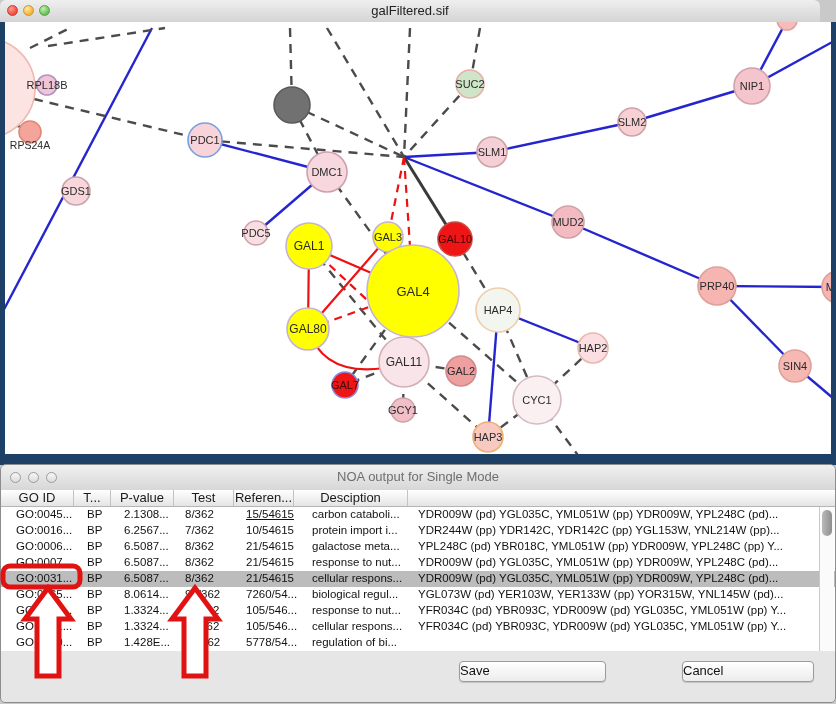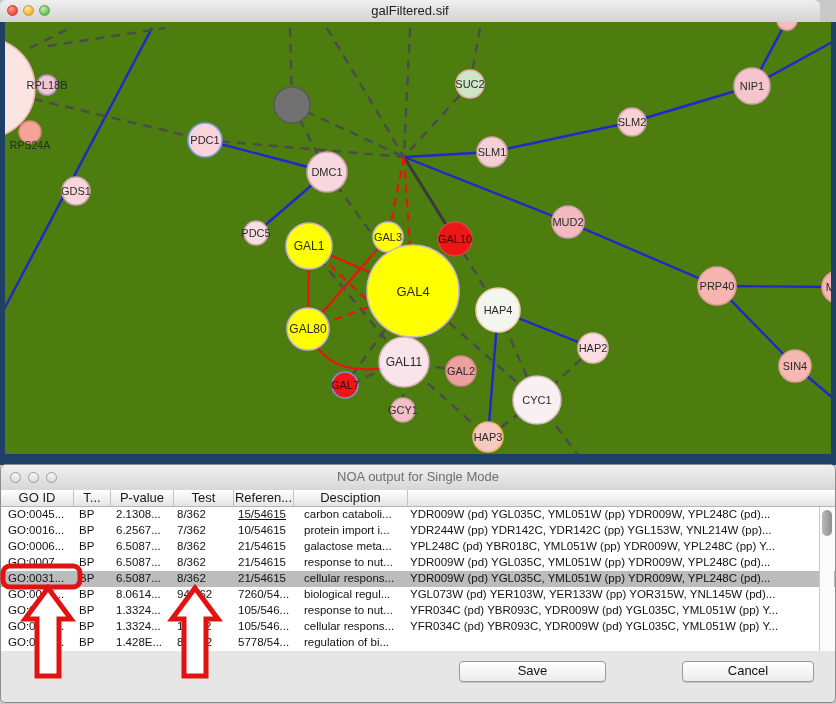--- a/index.html
+++ b/index.html
@@ -20,21 +20,21 @@
   .titlebar .title{
     position:absolute;left:0;right:0;top:3px;text-align:center;
     font-size:13px;color:#222;
   }
   .lights{position:absolute;left:7px;top:5px;display:flex;gap:5px;}
   .light{width:11px;height:11px;border-radius:50%;box-sizing:border-box;}
   .light.red{background:radial-gradient(circle at 35% 30%, #ff9a8e,#ee4b3e 70%);border:1px solid #ce3a2f;}
   .light.yellow{background:radial-gradient(circle at 35% 30%, #ffe9a8,#f6b22e 70%);border:1px solid #d2952a;}
   .light.green{background:radial-gradient(circle at 35% 30%, #c7f0b0,#63c153 70%);border:1px solid #53a348;}
   .light.hollow{background:linear-gradient(#f6f6f6,#dcdcdc);border:1px solid #9b9b9b;}
-  .net-canvas{position:absolute;left:0;top:22px;width:836px;height:443px;background:#4d7c0f;}
+  .net-canvas{position:absolute;left:0;top:22px;width:836px;height:443px;background:#ffffff;}
   #net-svg{display:block;}
   #net-svg text{font-family:"Liberation Sans", sans-serif;}
 
   
   .noa-window{
     position:absolute;left:0;top:464px;width:836px;height:239px;
     background:#e6e6e6;border:1px solid #8d8d8d;box-sizing:border-box;
     border-radius:6px 6px 5px 5px;
   }
   .noa-titlebar{
@@ -49,32 +49,32 @@
   .noa-lights{position:absolute;left:9px;top:7px;display:flex;gap:7px;}
   .tbl{position:absolute;left:0;top:25px;right:0;height:160px;background:#fff;
        border-bottom:1px solid #9d9d9d;}
   .tbl-header{display:flex;height:16px;background:linear-gradient(#ffffff,#e4e4e4);
        border-bottom:1px solid #b5b5b5;}
   .hcell{box-sizing:border-box;border-right:1px solid #c3c3c3;height:16px;
        font-size:13px;color:#1a1a1a;text-align:center;line-height:15px;
        overflow:hidden;white-space:nowrap;}
   .hcell:last-child{border-right:none;}
   .tbl-body{position:relative;}
-  .trow{display:flex;height:16px;background:#fff;}
+  .trow{display:flex;height:16px;background:#fff;padding-left:8px;}
   .trow.selected{background:#bcbcbc;}
   .tcell{box-sizing:border-box;height:16px;font-size:11.5px;color:#121212;
        line-height:15.5px;overflow:hidden;white-space:nowrap;}
   .scroll-track{position:absolute;right:1px;top:0;width:14px;height:144px;
        background:#fbfbfb;border-left:1px solid #c9c9c9;}
   .scroll-thumb{position:absolute;left:1.5px;top:3px;width:10px;height:26px;border-radius:6px;
        background:linear-gradient(90deg,#b9b9b9,#8f8f8f);}
   .btn{
     position:absolute;top:196px;height:19px;border:1px solid #9b9b9b;border-radius:4px;
     background:linear-gradient(#ffffff,#ececec);
-    font-size:13px;color:#111;text-align:center;line-height:18px;
+    font-size:13px;color:#111;text-align:left;line-height:18px;
     box-shadow:0 1px 1px rgba(0,0,0,0.15);cursor:default;
   }
   #ann-svg{position:absolute;left:0;top:0;pointer-events:none;z-index:60;}
 </style>
 </head>
 <body>
 
 <div class="net-window">
   <div class="titlebar">
     <div class="lights">

